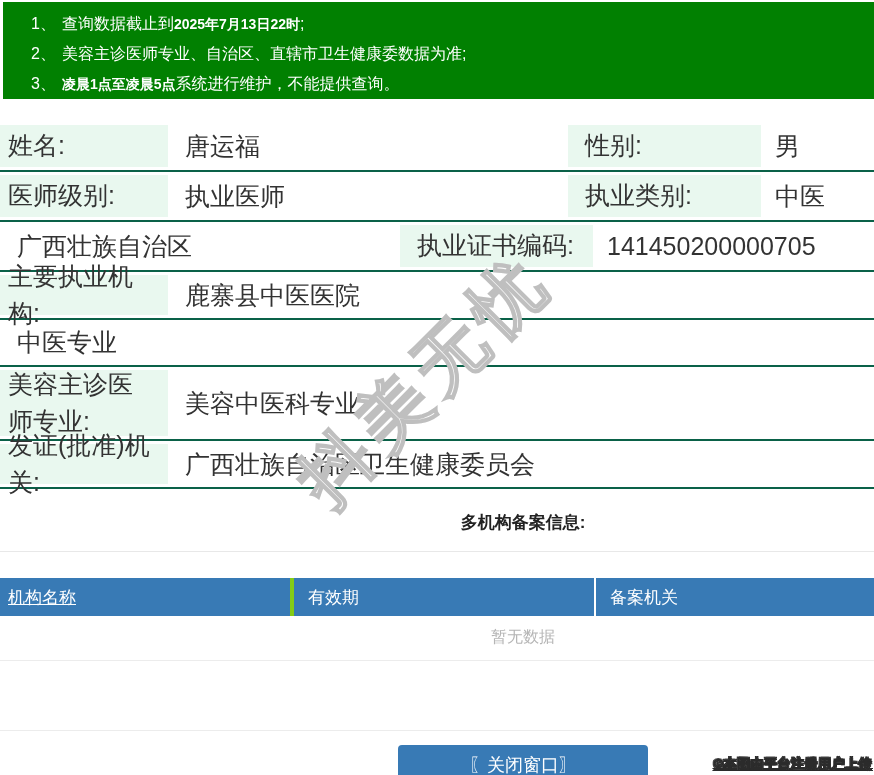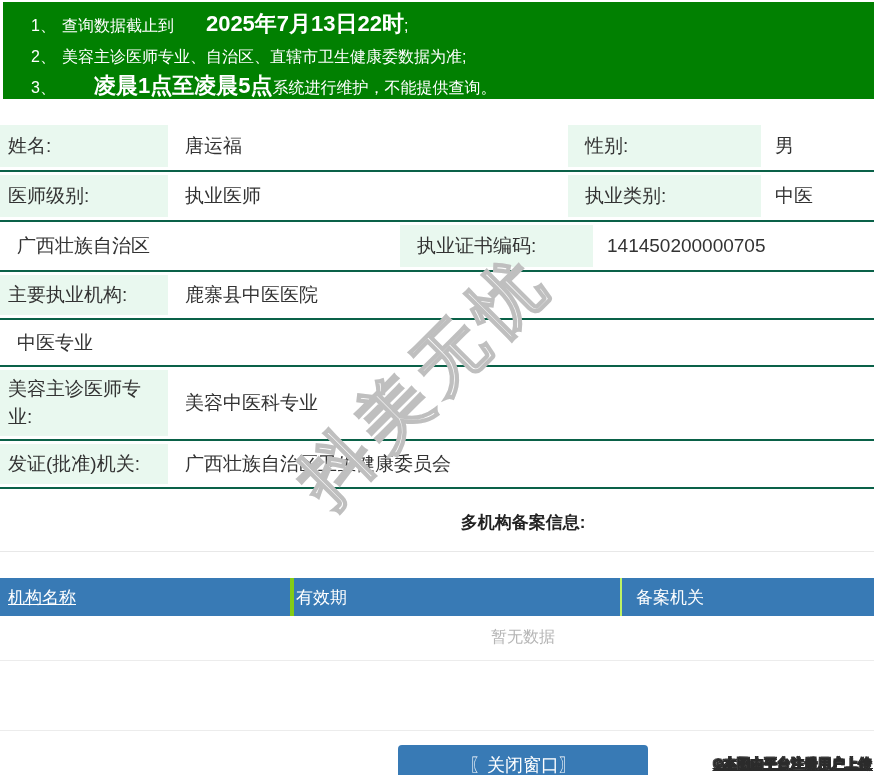--- a/index.html
+++ b/index.html
@@ -16,31 +16,31 @@
   .notice {
     background: #018001;
     margin: 2px 0 0 3px;
     width: 1043px;
     height: 97px;
     padding: 7px 0 0 28px;
     color: #fff;
     font-size: 16px;
   }
   .notice-line { line-height: 29px; white-space: nowrap; }
-  .notice-line b { font-size: 22px; margin-left: 32px; }
+  .notice-line b { font-size: 14px; }
   .notice-num { padding-right: 6px; }
 
   
   .info-table { margin-top: 23px; width: 1046px; }
   .info-row { display: flex; align-items: stretch; border-bottom: 2px solid #0a6148; height: 50px; }
   .info-row.r4 { height: 48px; }
   .info-row.r5 { height: 47px; }
   .info-row.r6 { height: 74px; }
   .info-row.r7 { height: 48px; }
-  .cell { display: flex; align-items: center; font-size: 19px; color: #333; }
+  .cell { display: flex; align-items: center; font-size: 25px; color: #333; }
   .lbl { background: #e9f8ef; margin: 3px 0; line-height: 1.5; }
   .lbl1 { width: 168px; padding: 0 12px 0 8px; }
   .val1 { width: 373px; padding-left: 17px; }
   .val1.wide { width: auto; flex: 1; }
   .lbl2 { width: 193px; padding-left: 17px; margin-left: 27px; }
   .val2 { flex: 1; padding-left: 14px; }
 
   
   .section-head {
     text-align: center;
@@ -53,21 +53,21 @@
   .filing-header {
     display: flex;
     margin-top: 26px;
     background: #387ab5;
     height: 38px;
     color: #fff;
     font-size: 17px;
   }
   .filing-header .fh { display: flex; align-items: center; }
   .fh1 { width: 294px; border-right: 4px solid #84cc16; padding-left: 8px; text-decoration: underline; }
-  .fh2 { width: 328px; border-right: 2px solid #bef264; padding-left: 2px; }
+  .fh2 { width: 302px; border-right: 2px solid #ffffff; padding-left: 14px; }
   .fh3 { flex: 1; padding-left: 14px; }
   .empty-row {
     text-align: center;
     color: #b5b5b5;
     font-size: 16px;
     padding: 11px 0 12px;
     border-bottom: 1px solid #ececec;
   }
   .hr2 { border-bottom: 1px solid #ececec; margin-top: 69px; width: 1046px; }
 

